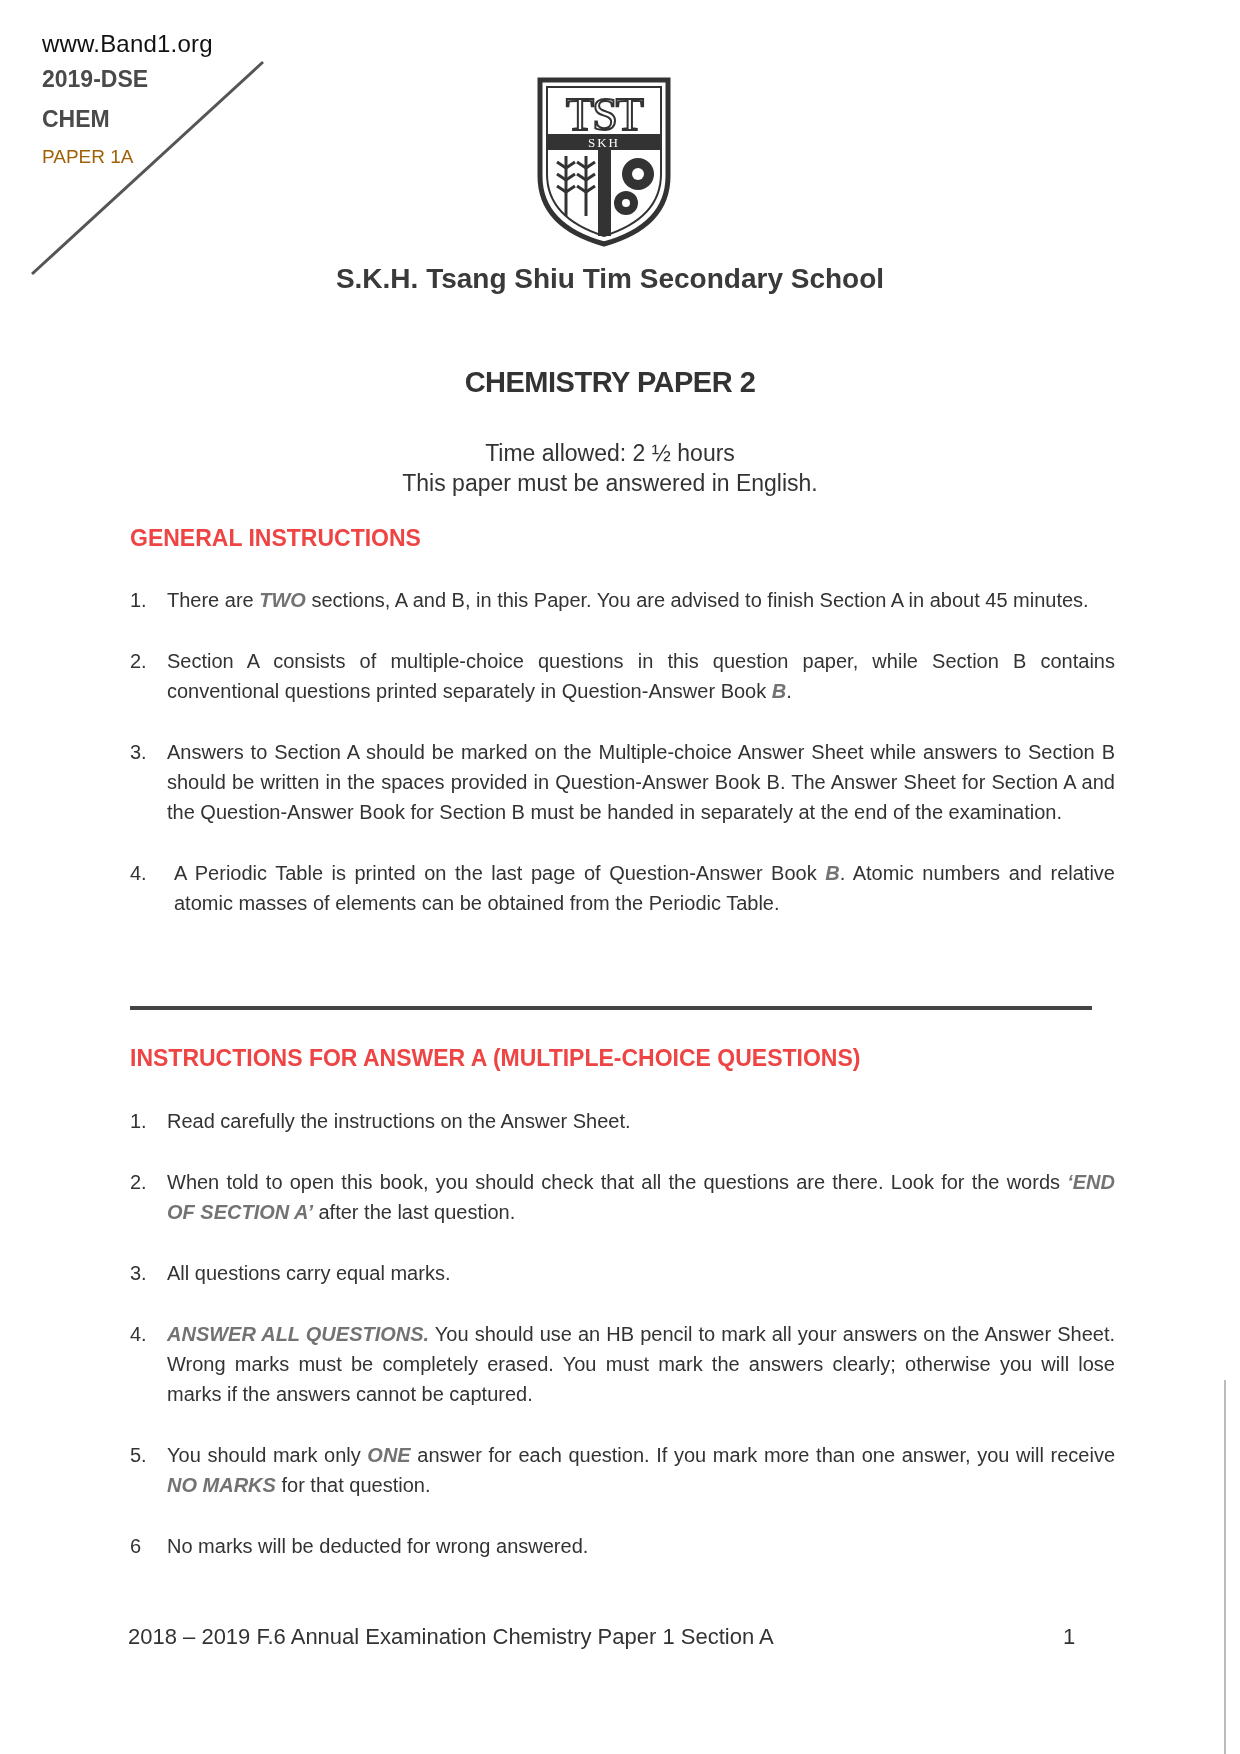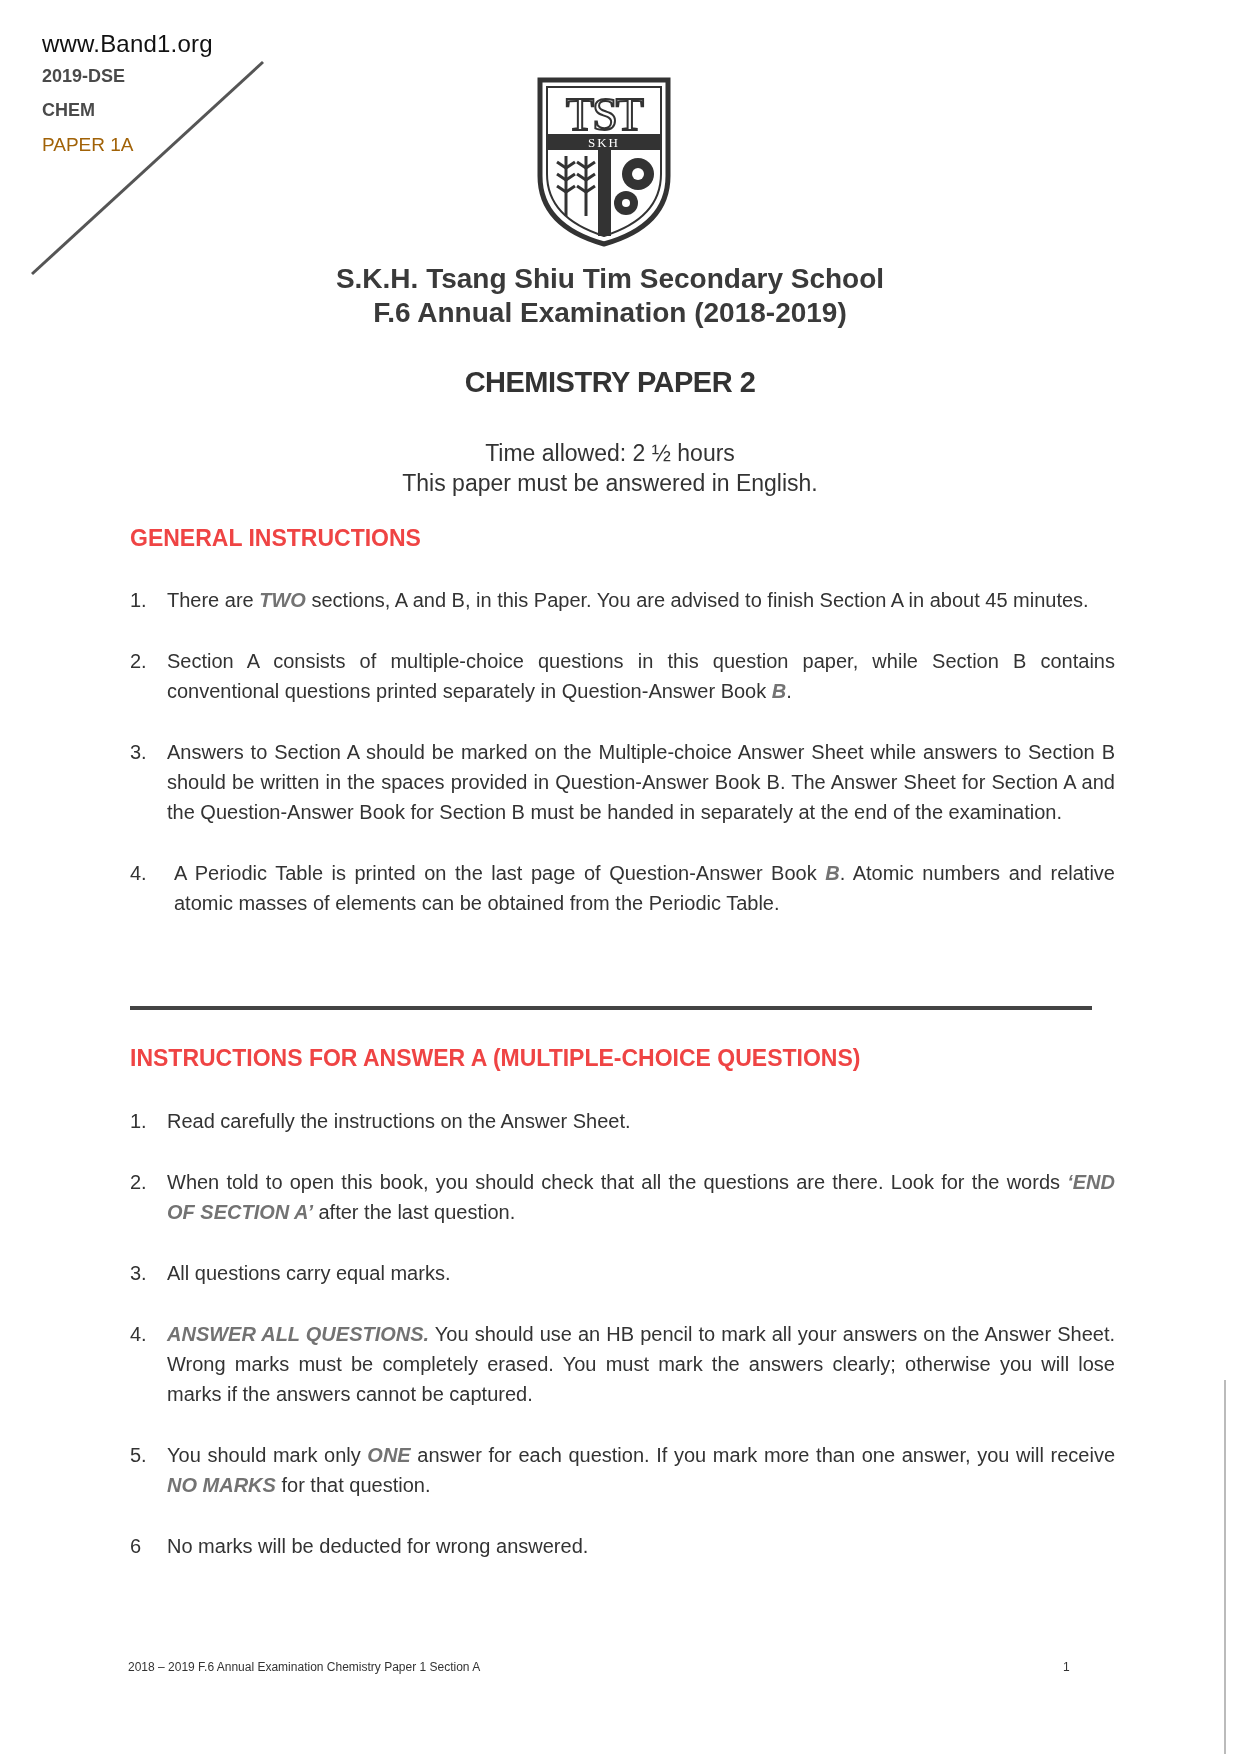--- a/index.html
+++ b/index.html
@@ -1,21 +1,21 @@
 <!DOCTYPE html>
 <html><head>
 <meta charset="utf-8">
 <style>
   html, body { margin: 0; padding: 0; background: #ffffff; }
   body { width: 1240px; height: 1754px; position: relative; overflow: hidden; color: #333; }
 
   
   .stamp { position: absolute; left: 42px; top: 30px; font-family: "Liberation Sans", sans-serif; }
   .stamp .site { font-size: 24px; color: #111; letter-spacing: 0.2px; }
-  .stamp .line2, .stamp .line3 { font-size: 18px; font-weight: bold; color: #4a4a4a; margin-top: 8px; }
+  .stamp .line2, .stamp .line3 { font-size: 23px; font-weight: bold; color: #4a4a4a; margin-top: 8px; }
   .stamp .line3 { margin-top: 13px; }
   .stamp .line4 { font-size: 19px; color: #a16207; margin-top: 13px; }
   .diag { position: absolute; left: 0; top: 0; width: 300px; height: 300px; }
 
   
   .crest { position: absolute; left: 536px; top: 76px; width: 136px; height: 172px; }
 
   .center { position: absolute; left: 0; width: 1220px; text-align: center; font-family: "Liberation Sans", sans-serif; }
   .school { top: 262px; font-size: 28px; font-weight: bold; color: #3a3a3a; line-height: 34px; }
   .paper-title { top: 366px; font-size: 29px; font-weight: bold; color: #333; letter-spacing: -0.5px; }
@@ -30,21 +30,21 @@
   .item .num { width: 37px; flex: 0 0 37px; }
   .item .num.wide { width: 44px; flex: 0 0 44px; }
   .item .txt { flex: 1; text-align: justify; }
   .item b { font-weight: bold; color: #737373; font-style: italic; }
   .l1 { top: 585px; }
   .l2 { top: 1106px; }
 
   .rule { position: absolute; left: 130px; top: 1006px; width: 962px; height: 4px; background: #444; }
   .edge { position: absolute; left: 1224px; top: 1380px; width: 2px; height: 374px; background: #bbb; }
 
-  .footer { position: absolute; top: 1660px; font-family: "Liberation Sans", sans-serif; font-size: 12px; color: #333; }
+  .footer { position: absolute; top: 1624px; font-family: "Liberation Sans", sans-serif; font-size: 22px; color: #333; }
   .footer-left { left: 128px; }
   .footer-right { left: 1063px; }
 </style>
 </head>
 <body>
 
 <svg class="diag" viewBox="0 0 300 300">
   <line x1="263" y1="62" x2="32" y2="274" stroke="#555" stroke-width="3"></line>
 </svg>
 <div class="stamp">
@@ -70,21 +70,20 @@
   <g fill="#333">
     <circle cx="102" cy="98" r="16"></circle>
       <circle cx="102" cy="98" r="6" fill="#fff"></circle>
     <circle cx="90" cy="127" r="12"></circle>
       <circle cx="90" cy="127" r="4" fill="#fff"></circle>
   </g>
 </svg>
 
 <div class="center school">
   <div>S.K.H. Tsang Shiu Tim Secondary School</div>
-  <div>F.6 Annual Examination (2018-2019)</div>
 </div>
 <div class="center paper-title">CHEMISTRY PAPER 2</div>
 <div class="center time">
   <div>Time allowed: 2 ½ hours</div>
   <div>This paper must be answered in English.</div>
 </div>
 
 <div class="heading h1">GENERAL INSTRUCTIONS</div>
 <div class="list l1" id="list-general">
     <div class="item">

